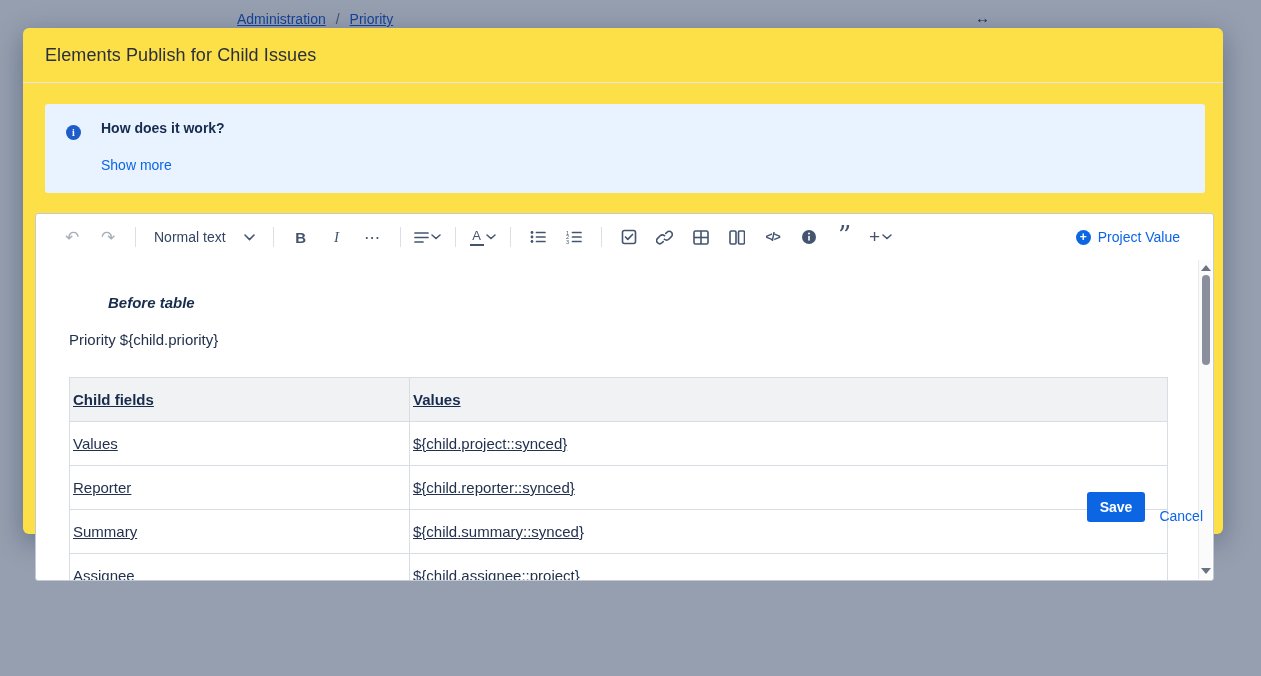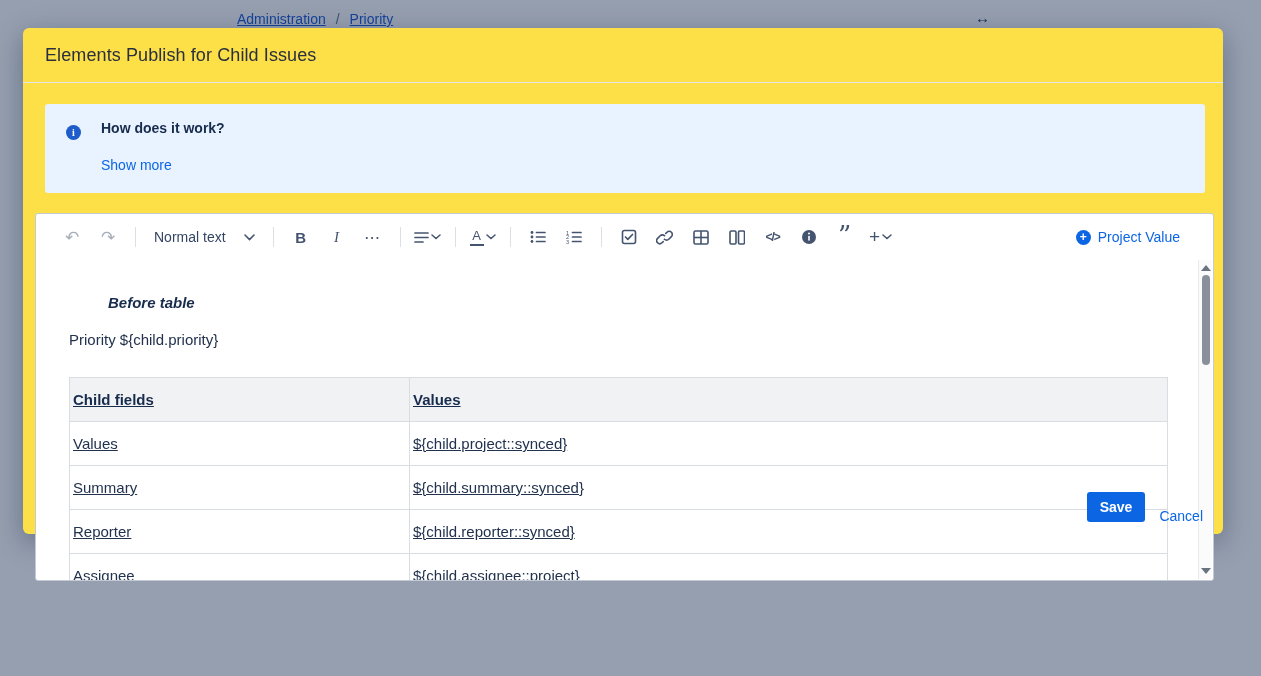--- a/index.html
+++ b/index.html
@@ -265,26 +265,26 @@
             <th class="col-fields">Child fields</th>
             <th>Values</th>
           </tr>
         </thead>
         <tbody>
           <tr>
             <td>Values</td>
             <td>${child.project::synced}</td>
           </tr>
           <tr>
+            <td>Reporter</td>
+            <td>${child.reporter::synced}</td>
+          </tr>
+          <tr>
             <td>Summary</td>
             <td>${child.summary::synced}</td>
-          </tr>
-          <tr>
-            <td>Reporter</td>
-            <td>${child.reporter::synced}</td>
           </tr>
           <tr>
             <td>Assignee</td>
             <td>${child.assignee::project}</td>
           </tr>
         </tbody>
       </table>
     </div>
 
     <div class="scrollbar">

